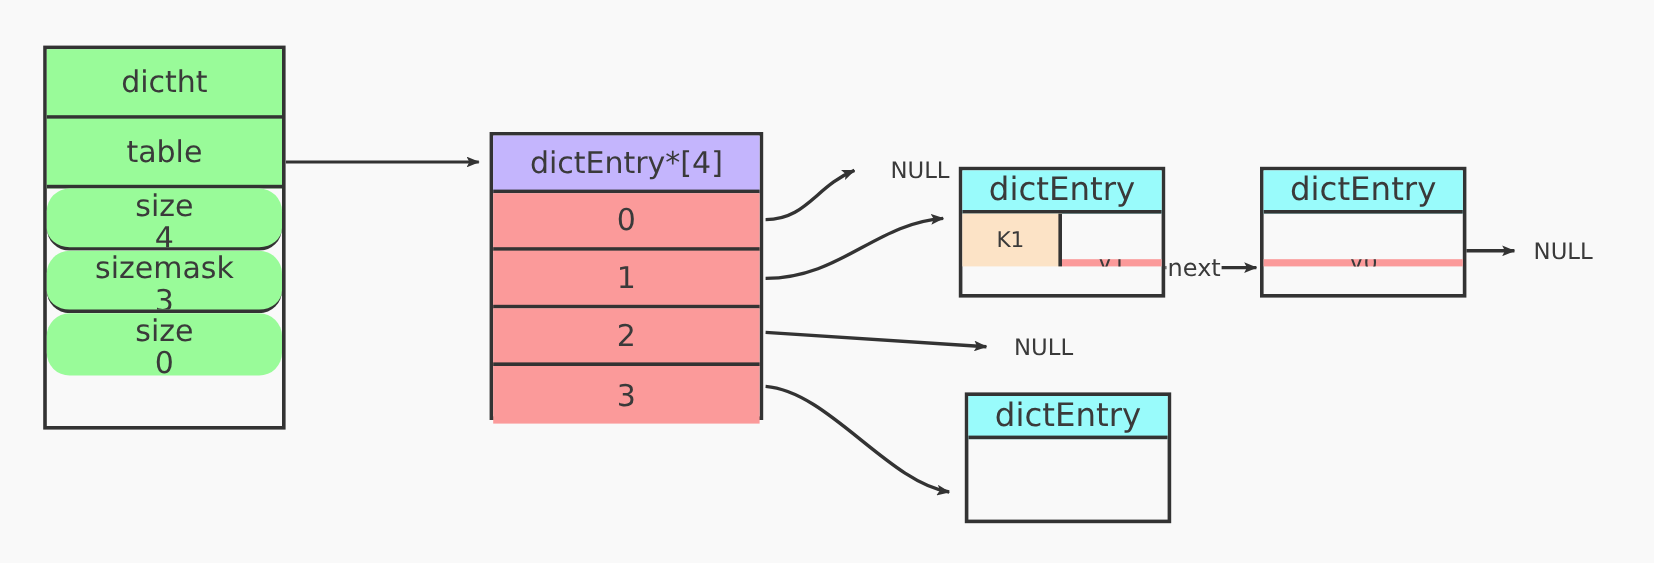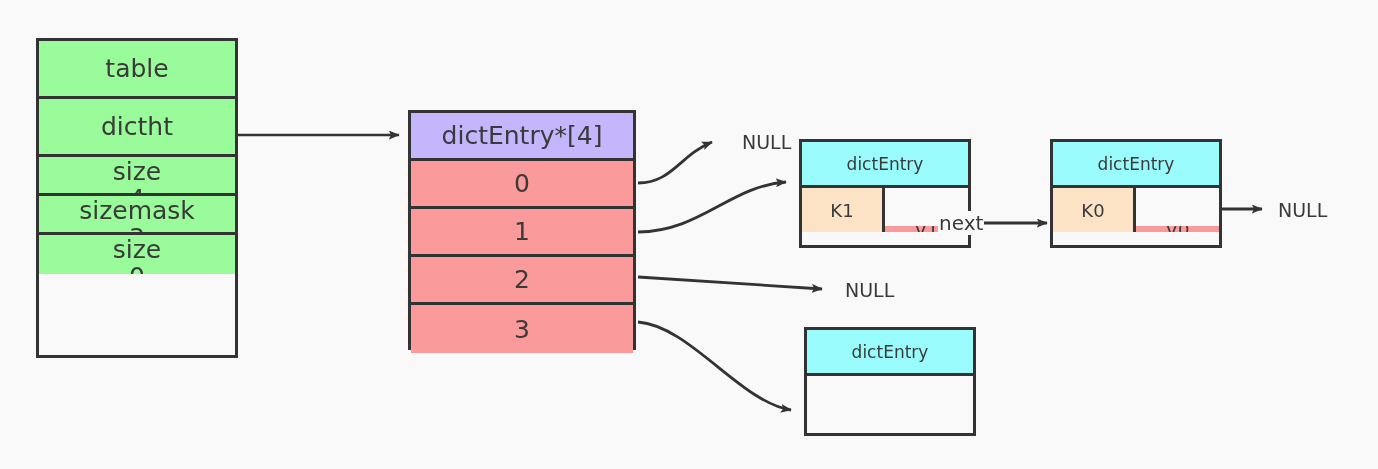--- a/index.html
+++ b/index.html
@@ -48,43 +48,43 @@
     background: #99fb99;
     border-bottom: 3px solid #333333;
     position: relative;
     flex-direction: column;
     line-height: 1.08;
   }
   .struct-row:last-child { border-bottom: none; }
   .struct-row .fname { font-size: 25px; }
   .struct-row .fval  { font-size: 25px; }
   .struct-row.tall   { height: 58px; }
-  .struct-row.short  { height: 39px; justify-content: flex-start; padding-top: 1px; }
+  .struct-row.short  { height: 52px; justify-content: flex-start; padding-top: 1px; border-radius: 19px; }
 
   
   .arr-head {
     background: #c4b5fd;
     border-bottom: 3px solid #333333;
     height: 48px;
     font-size: 25px;
   }
   .arr-cell {
     background: #fb9a9a;
     border-bottom: 3px solid #333333;
     height: 48px;
     font-size: 25px;
   }
   .arr-cell:last-child { border-bottom: none; }
 
   
   .entry-head {
     background: #99fbfb;
     border-bottom: 3px solid #333333;
-    height: 46px;
-    font-size: 17px;
+    height: 36px;
+    font-size: 27px;
   }
   .entry-kv { display: flex; height: 44px; }
   .entry-k {
     flex: 1 1 50%;
     background: #fce3c6;
     border-right: 3px solid #333333;
     font-size: 18px;
   }
   .entry-v {
     flex: 1 1 50%;
@@ -129,24 +129,24 @@
 
     <path d="M638,322 C690,326 740,402 791,410" fill="none" stroke="#333333" stroke-width="2.8" marker-end="url(#ah)"></path>
 
     <path d="M971,223 L1047,223" fill="none" stroke="#333333" stroke-width="2.8" marker-end="url(#ah)"></path>
 
     <path d="M1218,209 L1262,209" fill="none" stroke="#333333" stroke-width="2.8" marker-end="url(#ah)"></path>
   </svg>
 
   <div class="node" style="left:36px; top:38px; width:202px; height:320px;">
     <div class="row struct-row tall">
+      <span class="fname">dictht</span>
+    </div>
+    <div class="row struct-row tall">
       <span class="fname">table</span>
-    </div>
-    <div class="row struct-row tall">
-      <span class="fname">dictht</span>
     </div>
     <div class="row struct-row short">
       <span class="fname">size</span>
       <span class="fval">4</span>
     </div>
     <div class="row struct-row short">
       <span class="fname">sizemask</span>
       <span class="fval">3</span>
     </div>
     <div class="row struct-row short">
@@ -185,38 +185,35 @@
         <span>V1</span>
       </div>
     </div>
   </div>
 
   <div class="node" style="left:1050px; top:139px; width:172px; height:109px;">
     <div class="row entry-head">
       <span>dictEntry</span>
     </div>
     <div class="entry-kv">
-      <div class="row entry-k">
-        <span>K0</span>
-      </div>
       <div class="row entry-v">
         <span>V0</span>
       </div>
     </div>
   </div>
 
   <div class="node" style="left:804px; top:327px; width:172px; height:109px;">
     <div class="row entry-head">
       <span>dictEntry</span>
     </div>
     <div class="entry-kv">
     </div>
   </div>
 
   <div class="label" style="left:742px; top:131px;">NULL</div>
 
   <div class="label" style="left:845px; top:279px;">NULL</div>
 
-  <div class="label edge-tag" style="left:938px; top:211px;">next</div>
+  <div class="label edge-tag" style="left:972px; top:211px;">next</div>
 
   <div class="label" style="left:1278px; top:199px;">NULL</div>
 
 </div>
 
 </body></html>

